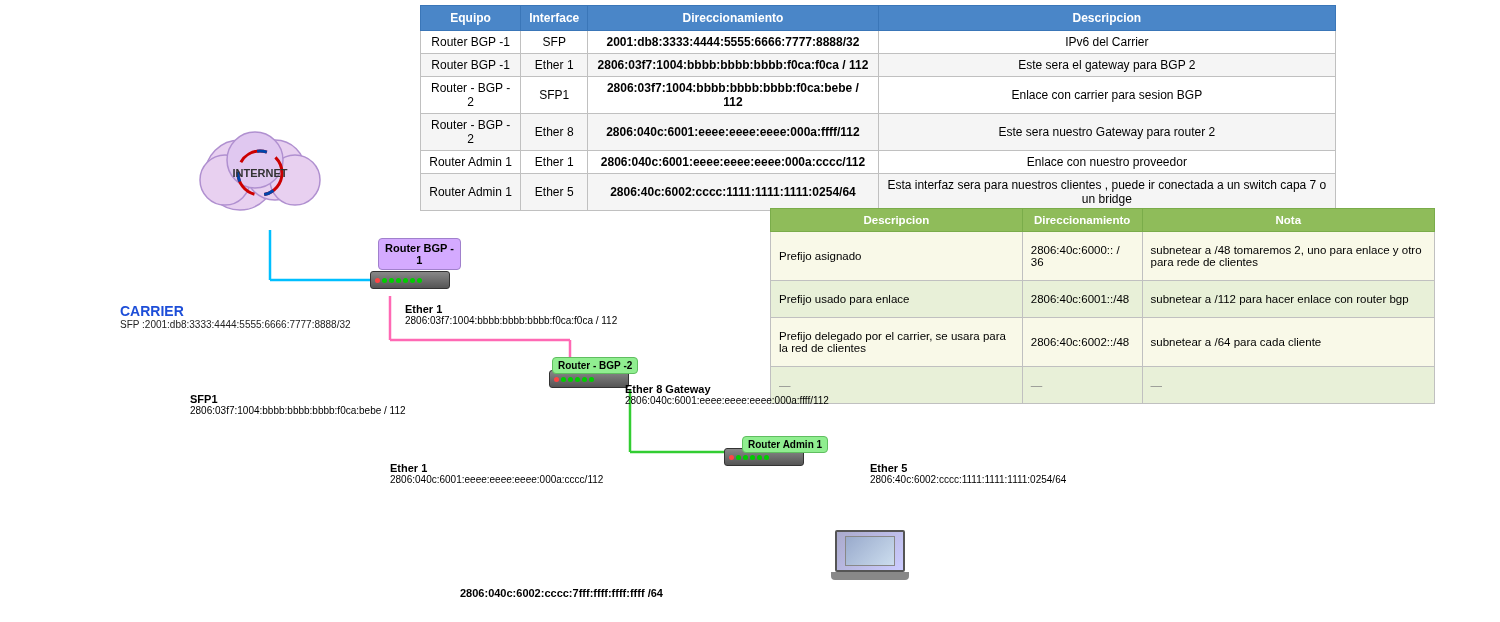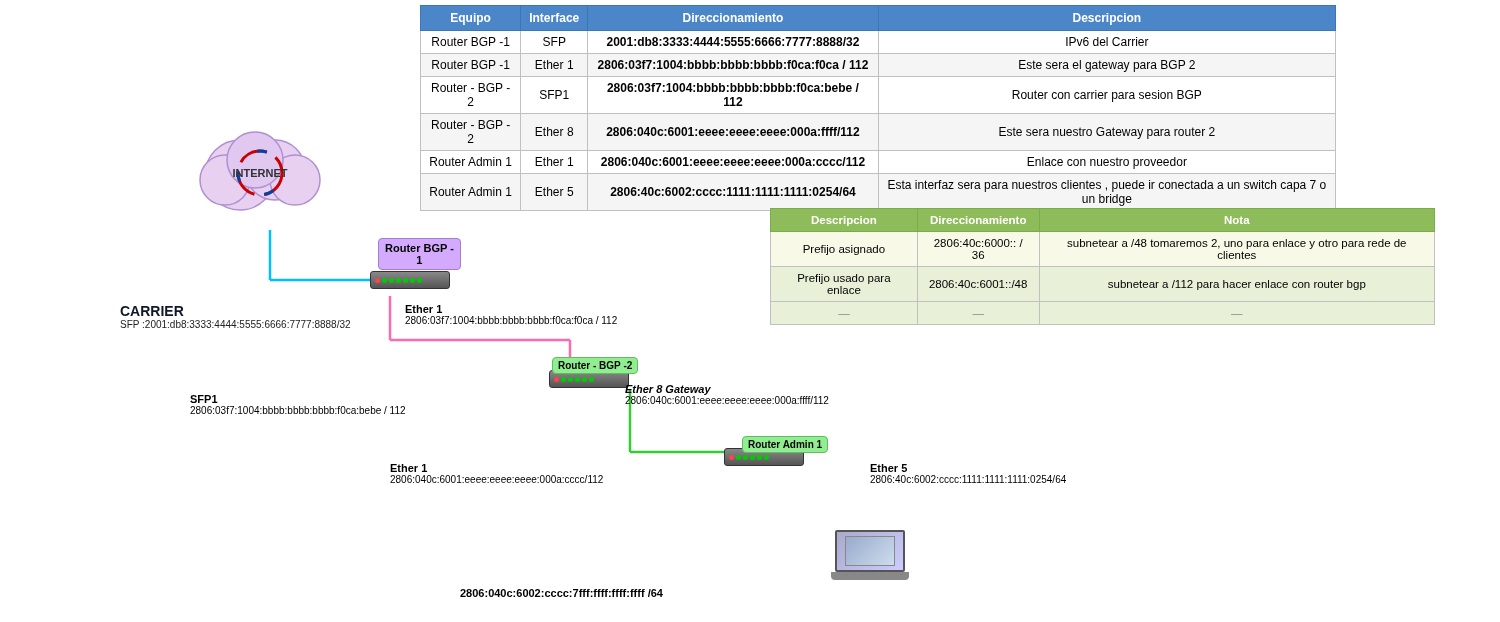--- a/index.html
+++ b/index.html
@@ -53,23 +53,23 @@
     }
     .prefix-table th {
       background: #8fbc5a;
       color: #fff;
       padding: 5px 8px;
       border: 1px solid #7aac4a;
       font-weight: bold;
       text-align: center;
     }
     .prefix-table td {
-      padding: 5px 8px;
+      padding: 12px 8px;
       border: 1px solid #c0c0c0;
-      text-align: center;
+      text-align: left;
       margin-top: 28px;
     }
     .prefix-table tr:nth-child(odd) td { background: #f9f9e8; }
     .prefix-table tr:nth-child(even) td { background: #e8f0d8; }
     .prefix-table tr:last-child td { background: #e8f0d8; color: #888; }
     .router-bgp1-label {
       position: absolute;
       top: 238px;
       left: 378px;
       background: #d4aaff;
@@ -187,21 +187,21 @@
       <tr>
         <td>Router BGP -1</td>
         <td>Ether 1</td>
         <td>2806:03f7:1004:bbbb:bbbb:bbbb:f0ca:f0ca / 112</td>
         <td>Este sera el gateway para BGP 2</td>
       </tr>
       <tr>
         <td>Router - BGP - 2</td>
         <td>SFP1</td>
         <td>2806:03f7:1004:bbbb:bbbb:bbbb:f0ca:bebe / 112</td>
-        <td>Router con carrier para sesion BGP</td>
+        <td>Enlace con carrier para sesion BGP</td>
       </tr>
       <tr>
         <td>Router - BGP - 2</td>
         <td>Ether 8</td>
         <td>2806:040c:6001:eeee:eeee:eeee:000a:ffff/112</td>
         <td>Este sera nuestro Gateway para router 2</td>
       </tr>
       <tr>
         <td>Router Admin 1</td>
         <td>Ether 1</td>
@@ -230,20 +230,25 @@
         <td>Prefijo asignado</td>
         <td>2806:40c:6000:: / 36</td>
         <td>subnetear a /48  tomaremos 2, uno para enlace y otro para rede de clientes</td>
       </tr>
       <tr>
         <td>Prefijo usado para enlace</td>
         <td>2806:40c:6001::/48</td>
         <td>subnetear a /112 para hacer enlace con router bgp</td>
       </tr>
       <tr>
+        <td>Prefijo delegado por el carrier, se usara para la red de clientes</td>
+        <td>2806:40c:6002::/48</td>
+        <td>subnetear a /64 para cada cliente</td>
+      </tr>
+      <tr>
         <td>—</td>
         <td>—</td>
         <td>—</td>
       </tr>
     </tbody>
 </table>
 
 <svg class="diagram-svg">
 
   <line x1="270" y1="230" x2="270" y2="280" stroke="#00bfff" stroke-width="2.5"></line>
@@ -270,21 +275,21 @@
     <circle cx="110" cy="65" r="25" fill="#e8d0f0" stroke="#b090d0" stroke-width="1.5"></circle>
     <circle cx="70" cy="45" r="28" fill="#e0c8f0" stroke="#b090d0" stroke-width="1.5"></circle>
 
     <circle cx="75" cy="58" r="22" fill="none" stroke="#cc0000" stroke-width="3" stroke-dasharray="30 10"></circle>
     <circle cx="75" cy="58" r="22" fill="none" stroke="#0044aa" stroke-width="3" stroke-dasharray="10 30" stroke-dashoffset="20"></circle>
     <text x="75" y="62" text-anchor="middle" font-size="11" font-weight="bold" fill="#333">INTERNET</text>
   </svg>
 </div>
 
 <div style="position:absolute; top:303px; left:120px;">
-  <div style="font-weight:bold; font-size:14px; color:#0f172a;">CARRIER</div>
+  <div style="font-weight:bold; font-size:14px; color:#1d4ed8;">CARRIER</div>
   <div style="font-size:10px; color:#222;">SFP :2001:db8:3333:4444:5555:6666:7777:8888/32</div>
 </div>
 
 <div style="position:absolute; top:271px; left:370px;">
   <div class="router-body">
     <div class="router-dot red"></div>
     <div class="router-dot green"></div>
     <div class="router-dot green"></div>
     <div class="router-dot green"></div>
     <div class="router-dot green"></div>
@@ -317,21 +322,21 @@
 <div class="router-bgp2-label">
   <span>Router - BGP -2</span>
 </div>
 
 <div style="position:absolute; top:393px; left:190px;">
   <div style="font-weight:bold; font-size:11px;">SFP1</div>
   <div style="font-size:10px;">2806:03f7:1004:bbbb:bbbb:bbbb:f0ca:bebe / 112</div>
 </div>
 
 <div style="position:absolute; top:383px; left:625px;">
-  <div style="font-weight:bold; font-size:11px;font-style:italic;">Ether 8 Gateway</div>
+  <div style="font-weight:bold; font-size:11px;">Ether 8 Gateway</div>
   <div style="font-size:10px;">2806:040c:6001:eeee:eeee:eeee:000a:ffff/112</div>
 </div>
 
 <div style="position:absolute; top:462px; left:390px;">
   <div style="font-weight:bold; font-size:11px;">Ether 1</div>
   <div style="font-size:10px;">2806:040c:6001:eeee:eeee:eeee:000a:cccc/112</div>
 </div>
 
 <div style="position:absolute; top:448px; left:724px;">
   <div class="router-body">

